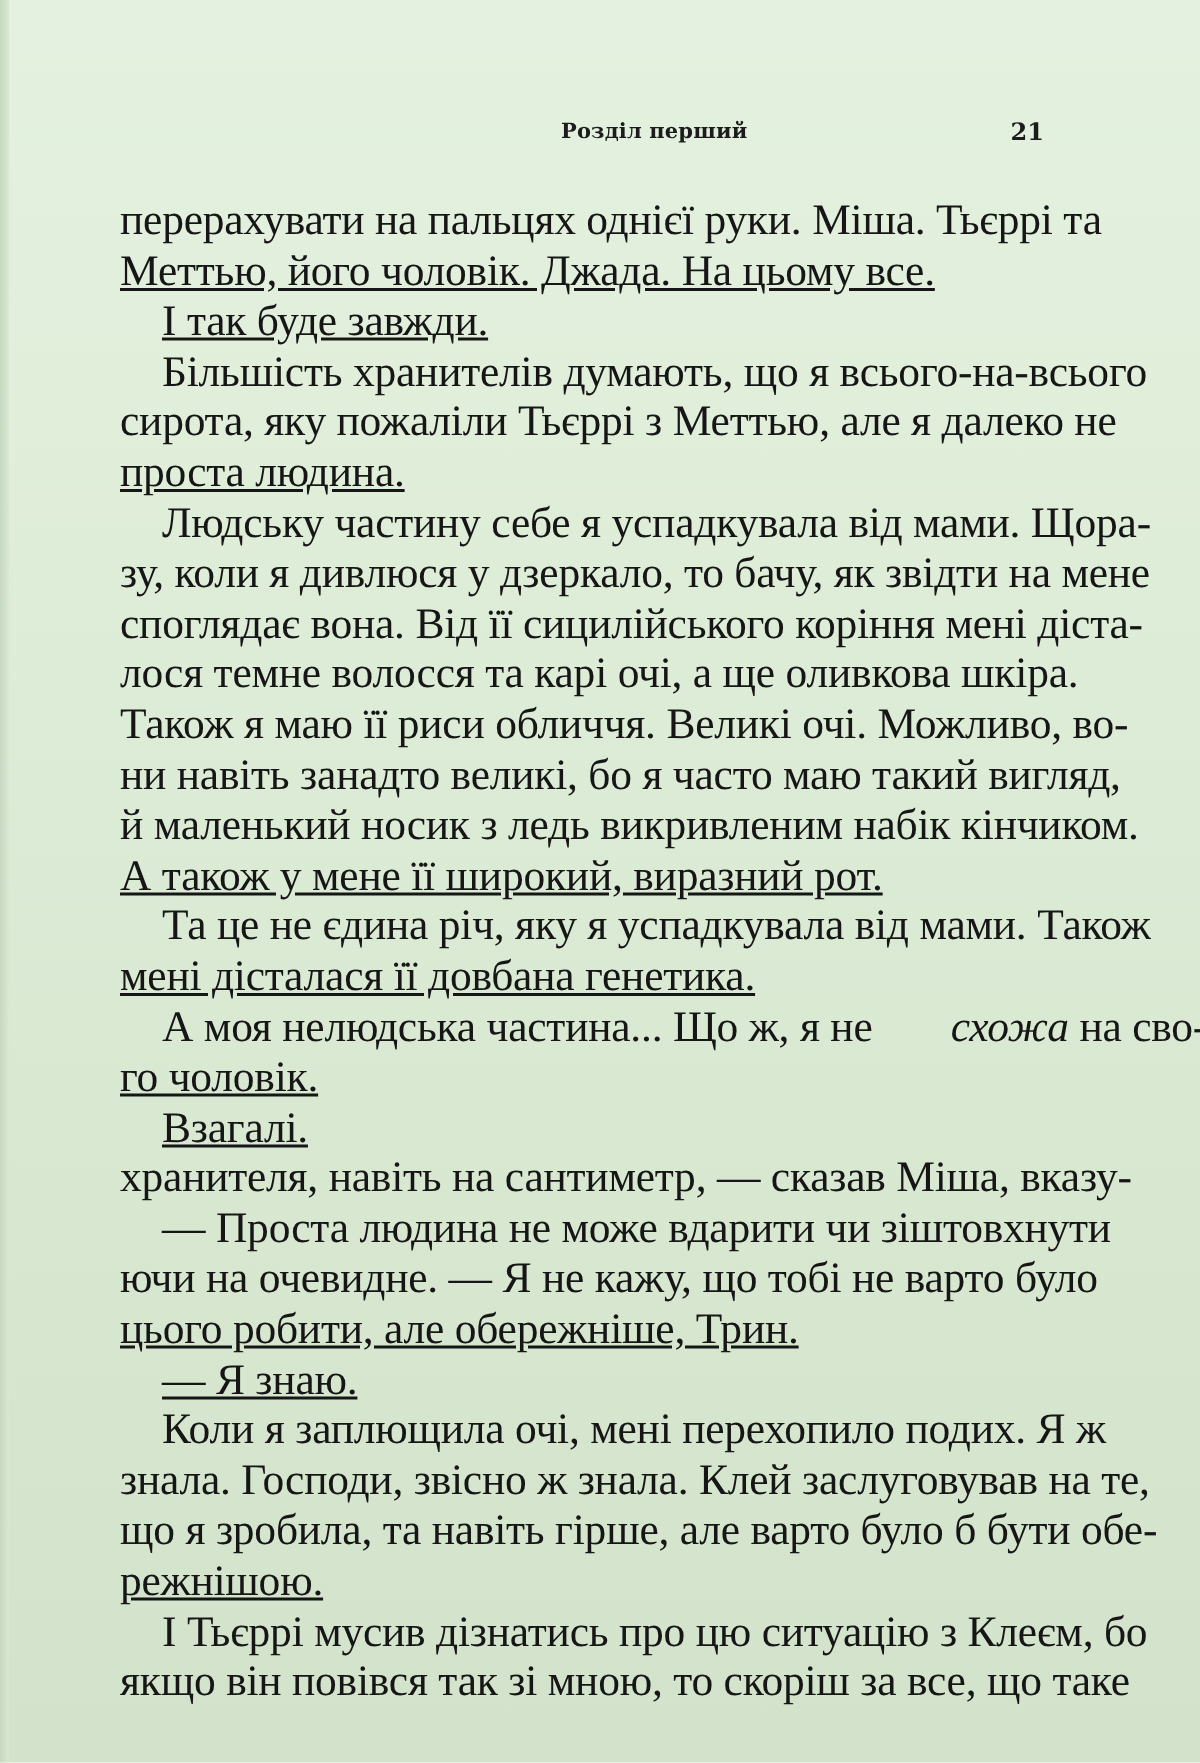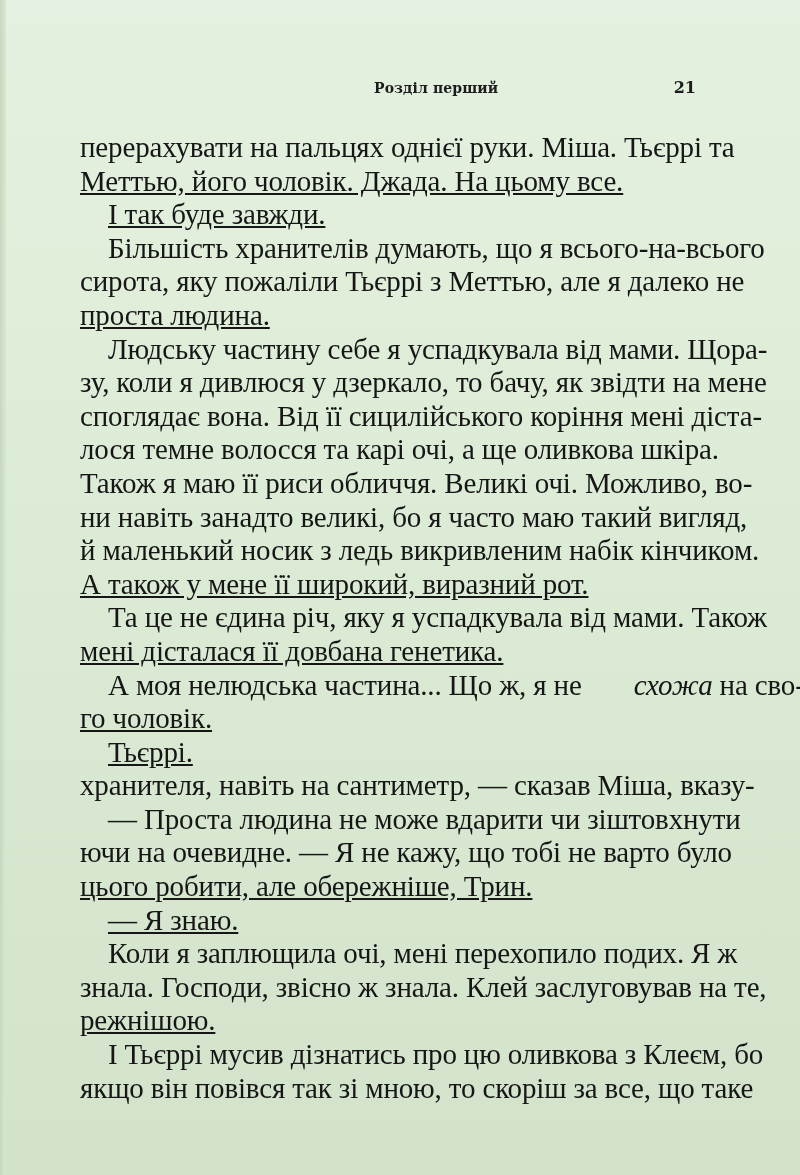--- a/index.html
+++ b/index.html
@@ -102,25 +102,26 @@
     <span class="line">споглядає вона. Від її сицилійського коріння мені діста-</span>
     <span class="line">лося темне волосся та карі очі, а ще оливкова шкіра.</span>
     <span class="line">Також я маю її риси обличчя. Великі очі. Можливо, во-</span>
     <span class="line">ни навіть занадто великі, бо я часто маю такий вигляд,</span>
     <span class="line">й маленький носик з ледь викривленим набік кінчиком.</span>
     <span class="line last">А також у мене її широкий, виразний рот.</span>
     <span class="line indent">Та це не єдина річ, яку я успадкувала від мами. Також</span>
     <span class="line last">мені дісталася її довбана генетика.</span>
     <span class="line indent"><span>А моя нелюдська частина... Що ж, я не </span><em>схожа</em><span> на сво-</span></span>
     <span class="line last">го чоловік.</span>
-    <span class="line indent last">Тьєррі.</span>
+    <span class="line indent last">Взагалі.</span>
     <span class="line">хранителя, навіть на сантиметр, — сказав Міша, вказу-</span>
     <span class="line indent">— Проста людина не може вдарити чи зіштовхнути</span>
     <span class="line">ючи на очевидне. — Я не кажу, що тобі не варто було</span>
     <span class="line last">цього робити, але обережніше, Трин.</span>
     <span class="line indent last">— Я знаю.</span>
     <span class="line indent">Коли я заплющила очі, мені перехопило подих. Я ж</span>
     <span class="line">знала. Господи, звісно ж знала. Клей заслуговував на те,</span>
+    <span class="line">що я зробила, та навіть гірше, але варто було б бути обе-</span>
     <span class="line last">режнішою.</span>
-    <span class="line indent">І Тьєррі мусив дізнатись про цю оливкова з Клеєм, бо</span>
+    <span class="line indent">І Тьєррі мусив дізнатись про цю ситуацію з Клеєм, бо</span>
     <span class="line">якщо він повівся так зі мною, то скоріш за все, що таке</span>
   </div>
 </div>
 
 </body></html>

